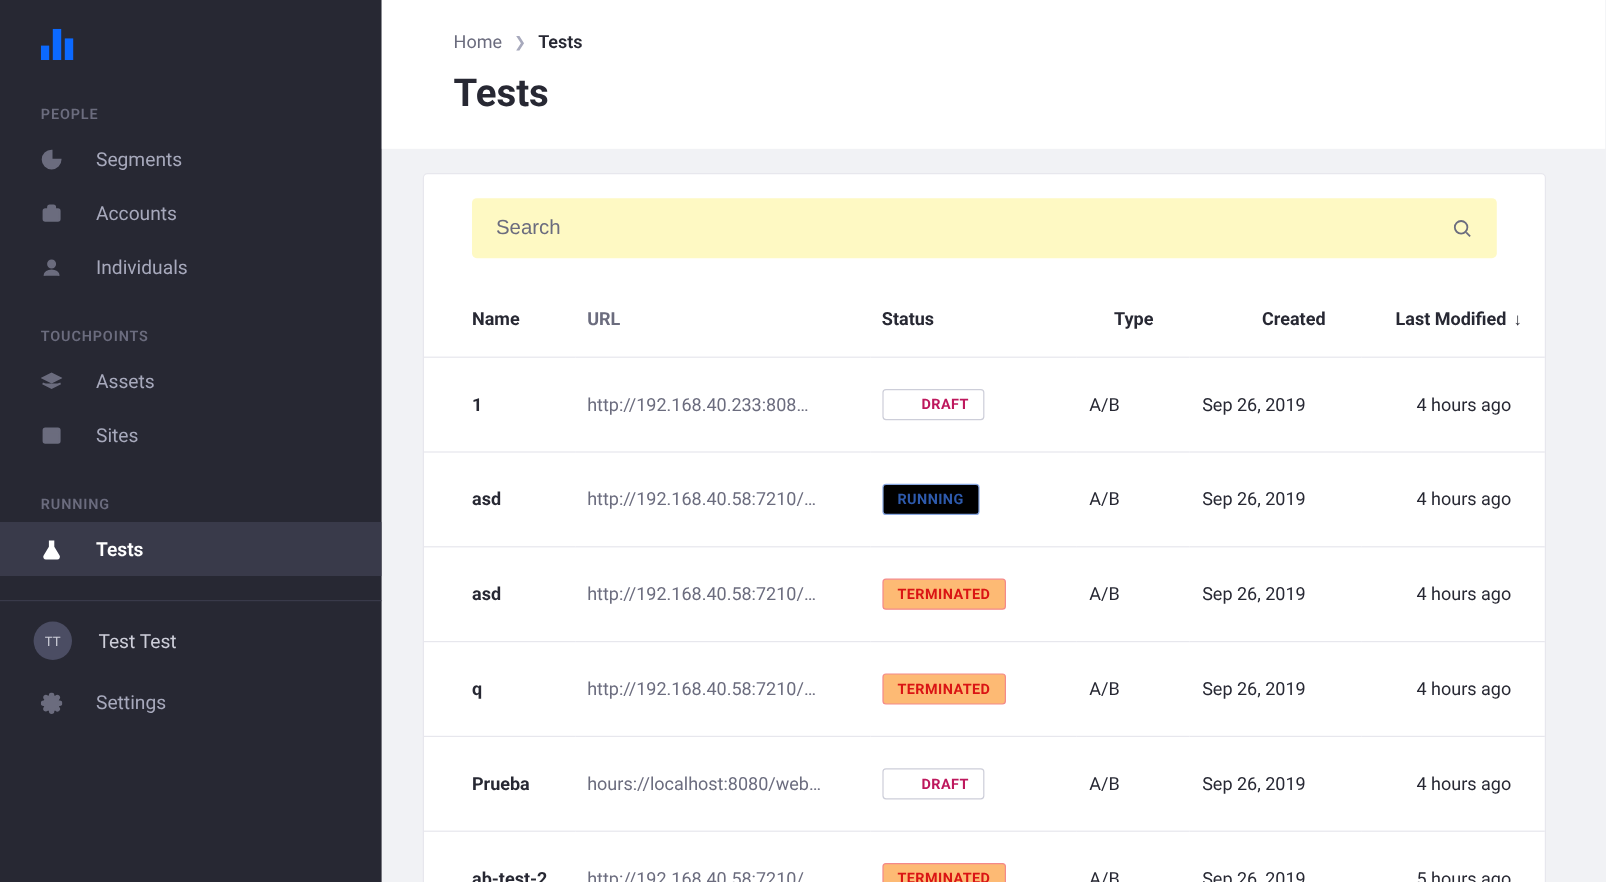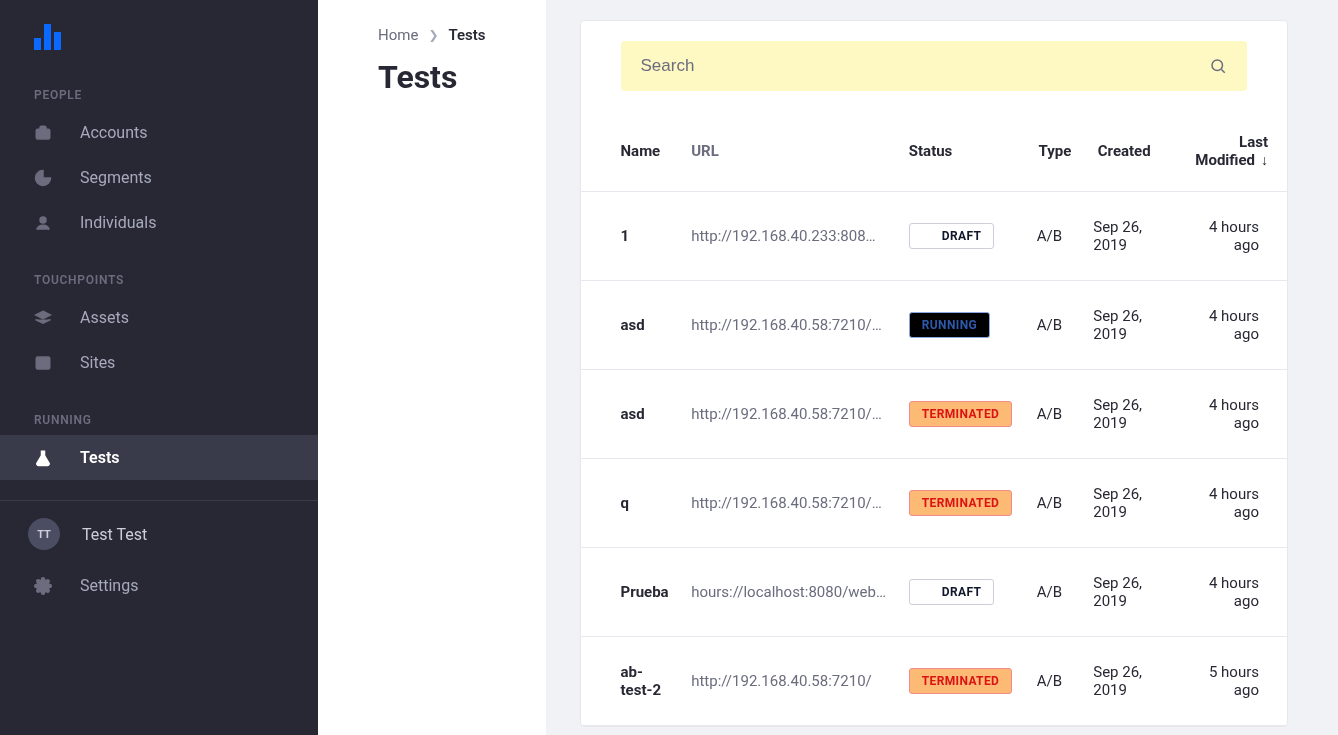--- a/index.html
+++ b/index.html
@@ -66,32 +66,32 @@
     color: #cdced9;
     cursor: pointer;
     font-size: 16px;
   }
   .avatar {
     width: 32px; height: 32px;
     border-radius: 50%;
     background: #4b4d63;
     color: #cdced9;
     font-size: 11px;
-    font-weight: 700;
+    font-weight: 400;
     display: flex;
     align-items: center;
     justify-content: center;
     margin-right: 22px;
   }
 
   
   .main {
     flex: 1;
     display: flex;
-    flex-direction: row;
+    flex-direction: column;
     overflow: hidden;
   }
   .header {
     background: #fff;
     padding: 26px 60px 28px;
   }
   .breadcrumb {
     font-size: 15px;
     color: #6b6c7e;
     display: flex;
@@ -186,21 +186,21 @@
   .badge {
     display: inline-block;
     padding: 5px 12px;
     border-radius: 3px;
     font-size: 12px;
     font-weight: 700;
     letter-spacing: 0.03em;
     border: 1px solid;
     white-space: nowrap;
   }
-  .badge.draft { color:#0f172a; border-color:#cdced9; background:#fff;padding-left:32px;}
+  .badge.draft { color:#be185d; border-color:#cdced9; background:#fff;padding-left:32px;}
   .badge.running { color:#2e5aac; border-color:#89a7e0; background:#000000;}
   .badge.terminated { color:#da1414; border-color:#f48989; background:#fdba74;}
 
   
 </style>
 </head>
 <body>
 
 <nav class="sidebar">
   <div class="logo">
@@ -208,31 +208,31 @@
       <rect x="0" y="14" width="7" height="12" fill="#0b69ff"></rect>
       <rect x="10" y="0" width="7" height="26" fill="#0b69ff"></rect>
       <rect x="20" y="8" width="7" height="18" fill="#0b69ff"></rect>
     </svg>
   </div>
 
   <div id="nav-sections">
       <div class="section-label">PEOPLE</div>
       <div class="nav-item">
         <svg viewBox="0 0 24 24" fill="none" stroke-width="2">
+          <path d="M12 2a10 10 0 1 0 10 10h-10z"></path>
+          <path d="M12 2v10h10A10 10 0 0 0 12 2z" fill="currentColor" opacity="0"></path>
+        </svg>
+        <span class="nav-text">Segments</span>
+      </div>
+      <div class="nav-item">
+        <svg viewBox="0 0 24 24" fill="none" stroke-width="2">
           <rect x="3" y="7" width="18" height="13" rx="2"></rect>
           <path d="M8 7V5a2 2 0 0 1 2-2h4a2 2 0 0 1 2 2v2"></path>
         </svg>
         <span class="nav-text">Accounts</span>
-      </div>
-      <div class="nav-item">
-        <svg viewBox="0 0 24 24" fill="none" stroke-width="2">
-          <path d="M12 2a10 10 0 1 0 10 10h-10z"></path>
-          <path d="M12 2v10h10A10 10 0 0 0 12 2z" fill="currentColor" opacity="0"></path>
-        </svg>
-        <span class="nav-text">Segments</span>
       </div>
       <div class="nav-item">
         <svg viewBox="0 0 24 24" fill="none" stroke-width="2">
           <circle cx="12" cy="8" r="4"></circle>
           <path d="M4 21c0-4 4-6 8-6s8 2 8 6"></path>
         </svg>
         <span class="nav-text">Individuals</span>
       </div>
       <div class="section-label">TOUCHPOINTS</div>
       <div class="nav-item">

